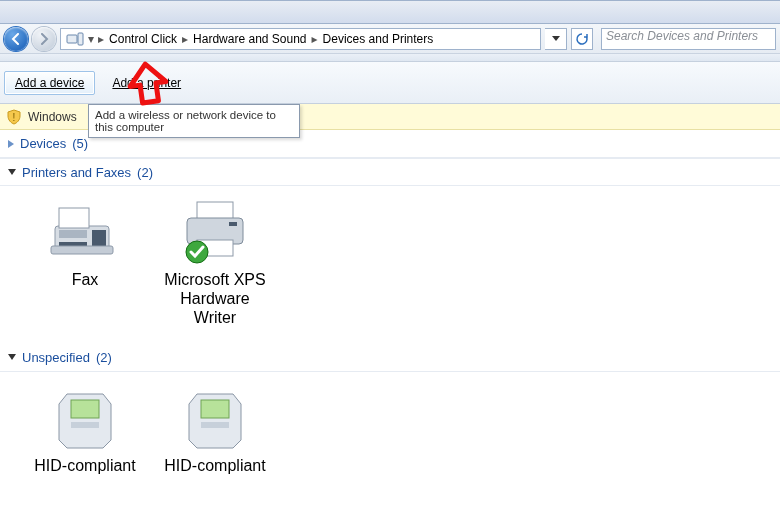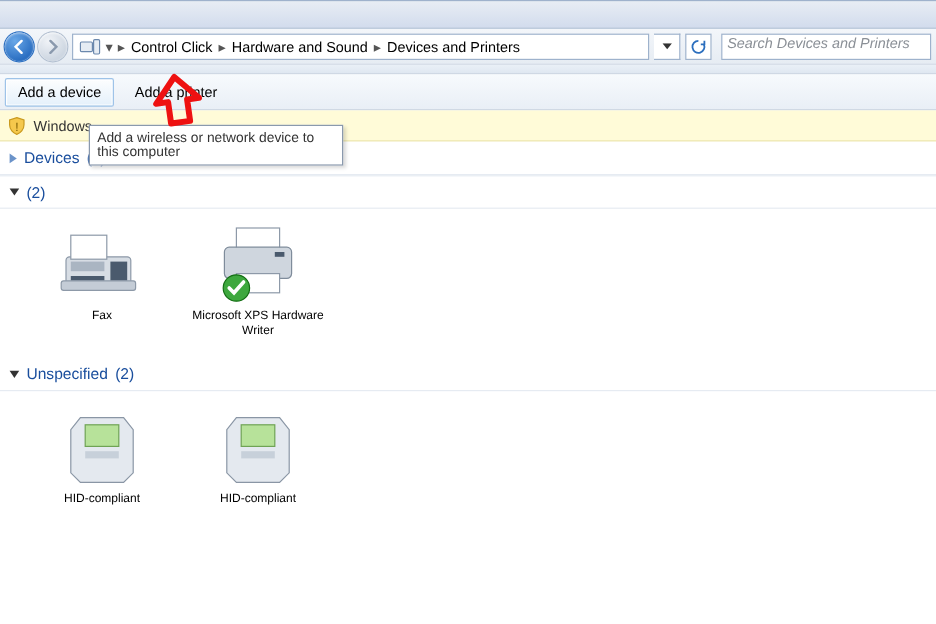--- a/index.html
+++ b/index.html
@@ -19,44 +19,44 @@
   .crumb { padding: 0 2px; cursor: pointer; }
   .crumb-sep { color: #555; padding: 0 1px; }
   .addr-drop, .addr-refresh { width: 22px; height: 22px; border: 1px solid #9eb2cc; background: #fff; display: flex; align-items: center; justify-content: center; cursor: pointer; }
   .addr-drop { border-left: none; }
   .search-box { width: 175px; height: 22px; border: 1px solid #9eb2cc; background: #fff; display: flex; align-items: flex-start; padding: 0 4px; margin-left: 4px; color: #8a8f96; font-style: italic; }
 
   
   .gap { height: 8px; background: linear-gradient(#eaf0f7,#dfe7f1); border-bottom: 1px solid #c5d0de; }
 
   
-  .toolbar { height: 30px; background: linear-gradient(#f7fafd,#e9eff6); border-bottom: 1px solid #c5d0de; display: flex; align-items: center; padding: 0 4px; gap: 6px; }
+  .toolbar { height: 42px; background: linear-gradient(#f7fafd,#e9eff6); border-bottom: 1px solid #c5d0de; display: flex; align-items: center; padding: 0 4px; gap: 6px; text-decoration: underline; }
   .tb-btn { height: 24px; padding: 0 10px; display: flex; align-items: center; border: 1px solid transparent; border-radius: 2px; cursor: pointer; font-size: 12px; }
   .tb-btn.hover { background: linear-gradient(#fdfefe,#e4f0fb); border-color: #9ec3e8; box-shadow: inset 0 0 0 1px #fff; }
 
   
   .infobar { height: 26px; background: #fffbd8; border-bottom: 1px solid #e8e0a3; display: flex; align-items: center; padding: 0 6px; gap: 6px; font-size: 12px; color: #333; }
   .info-icon { width: 16px; height: 16px; }
 
   
   .content { background: #fff; padding: 0; }
   .section-head { height: 28px; display: flex; align-items: center; padding: 0 8px; gap: 6px; color: #1a4e9d; font-size: 13px; border-bottom: 1px solid #e6ebf2; cursor: pointer; }
   .section-head .sep-line { flex: 1; height: 0; }
   .disclose { width: 0; height: 0; }
   .disclose.right { border-top: 4px solid transparent; border-bottom: 4px solid transparent; border-left: 6px solid #6b93c9; }
   .disclose.down { border-left: 4px solid transparent; border-right: 4px solid transparent; border-top: 6px solid #333; }
   .count { color: #1a4e9d; }
 
   .items-row { display: flex; gap: 20px; padding: 10px 20px 16px 30px; }
   .device { width: 110px; display: flex; flex-direction: column; align-items: center; text-align: center; gap: 4px; cursor: pointer; }
   .device-icon { width: 80px; height: 70px; display: flex; align-items: center; justify-content: center; position: relative; }
-  .device-label { font-size: 10px; line-height: 1.2; }
-
-  
-  .tooltip-box { position: absolute; left: 74px; top: 104px; width: 212px; background: #fff; border: 1px solid #8a99ad; padding: 4px 6px; font-size: 11.5px; color: #333; box-shadow: 2px 2px 3px rgba(0,0,0,.15); z-index: 50; }
+  .device-label { font-size: 16px; line-height: 1.2; }
+
+  
+  .tooltip-box { position: absolute; left: 88px; top: 104px; width: 212px; background: #fff; border: 1px solid #8a99ad; padding: 4px 6px; font-size: 11.5px; color: #333; box-shadow: 2px 2px 3px rgba(0,0,0,.15); z-index: 50; }
 
   
   .red-arrow { position: absolute; left: 122px; top: 60px; z-index: 60; }
 
   
   svg { display: block; }
 </style>
 </head>
 <body>
 
@@ -130,20 +130,21 @@
 
   <div class="section-head">
     <span class="disclose right"></span>
     <span>Devices</span>
     <span class="count">(5)</span>
     <span class="sep-line"></span>
   </div>
 
   <div class="section-head" style="border-top:1px solid #e6ebf2">
     <span class="disclose down"></span>
+    <span>Printers and Faxes</span>
     <span class="count">(2)</span>
     <span class="sep-line"></span>
   </div>
   <div class="items-row">
     <div class="device">
       <div class="device-icon">
         <svg width="80" height="70" viewBox="0 0 80 70">
           <rect x="10" y="30" width="54" height="24" rx="3" fill="#d7dde4" stroke="#8d99a8"></rect>
           <rect x="14" y="12" width="30" height="20" fill="#fff" stroke="#8d99a8"></rect>
           <rect x="47" y="34" width="14" height="16" fill="#4a5a6d"></rect>

